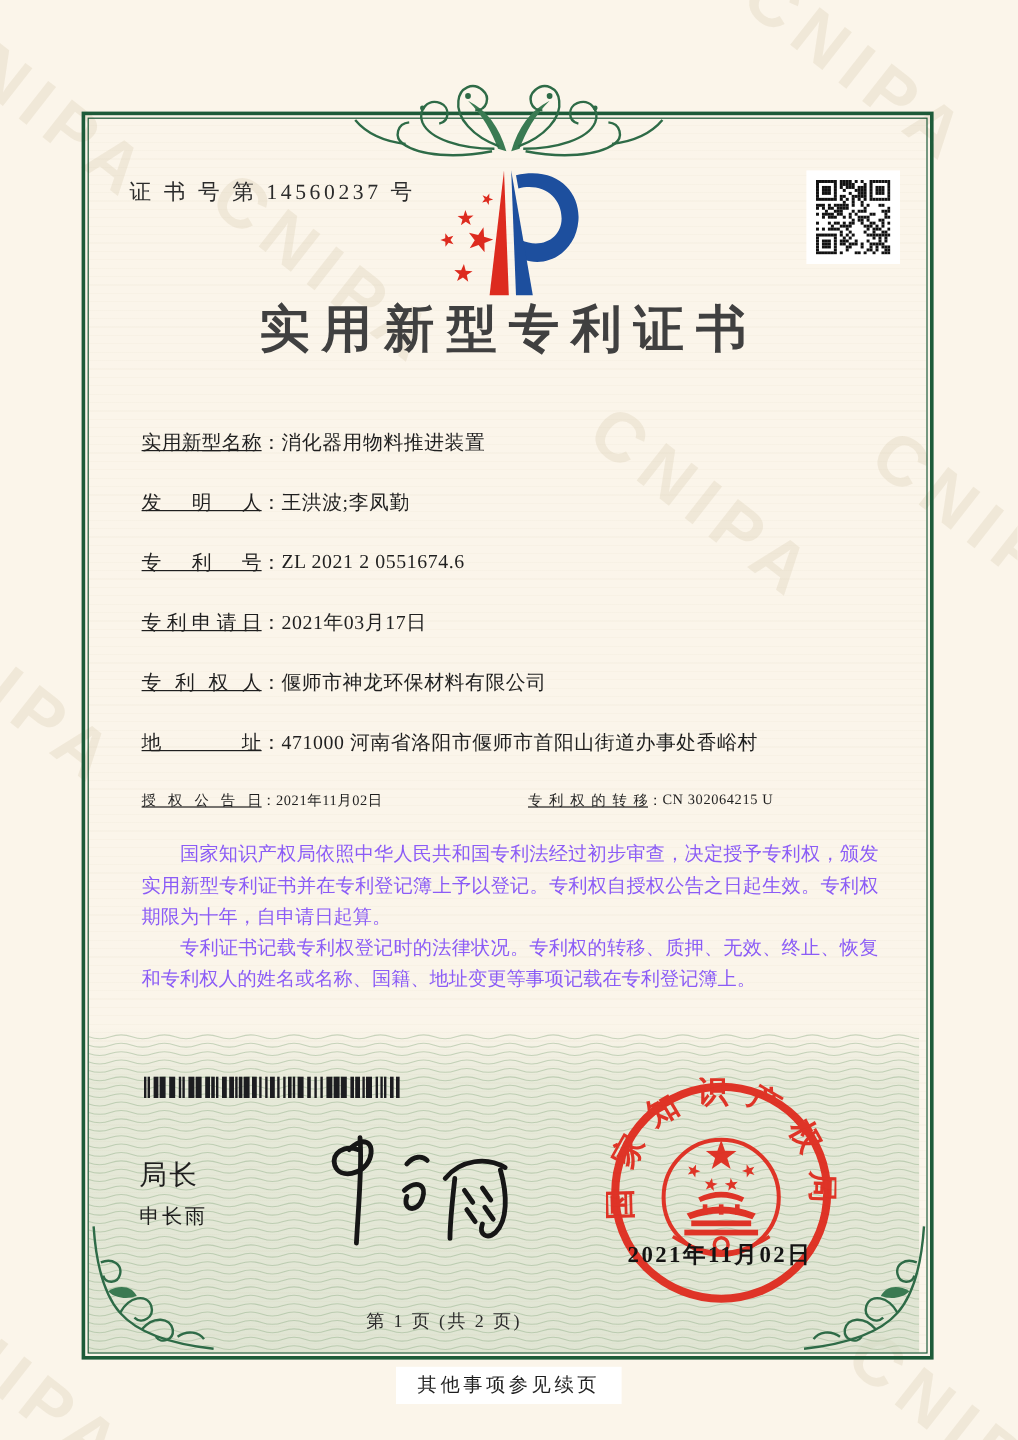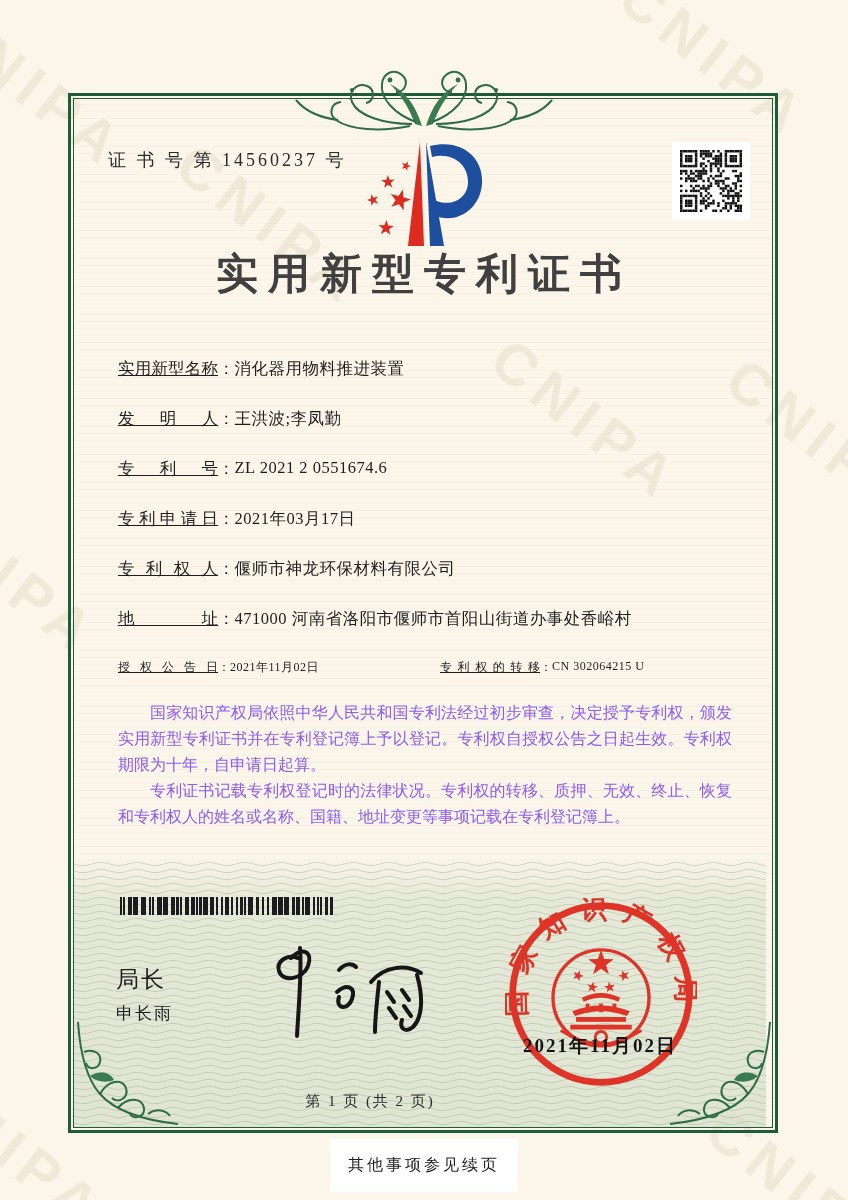--- a/index.html
+++ b/index.html
@@ -74,21 +74,21 @@
   .seal-date{
     position:absolute;left:500px;top:1033px;width:200px;text-align:center;
     font-size:19px;letter-spacing:2px;color:#141414;font-weight:bold;
   }
   .page-num{
     position:absolute;left:0;top:1092px;width:740px;text-align:center;
     font-size:15px;letter-spacing:2px;color:#2b2b2b;
   }
   .cont-note{
     position:absolute;left:50%;top:1139px;transform:translateX(-50%);
-    background:#ffffff;padding:16px 18px;font-size:16px;letter-spacing:3px;color:#1f1f1f;
+    background:#ffffff;padding:5px 18px;font-size:16px;letter-spacing:3px;color:#1f1f1f;
     white-space:nowrap;
   }
   
   .orn-top{position:absolute;left:294px;top:60px;}
   .orn-bl{position:absolute;left:70px;top:1018px;}
   .orn-br{position:absolute;left:666px;top:1018px;transform:scaleX(-1);}
 </style>
 </head>
 <body>
 

